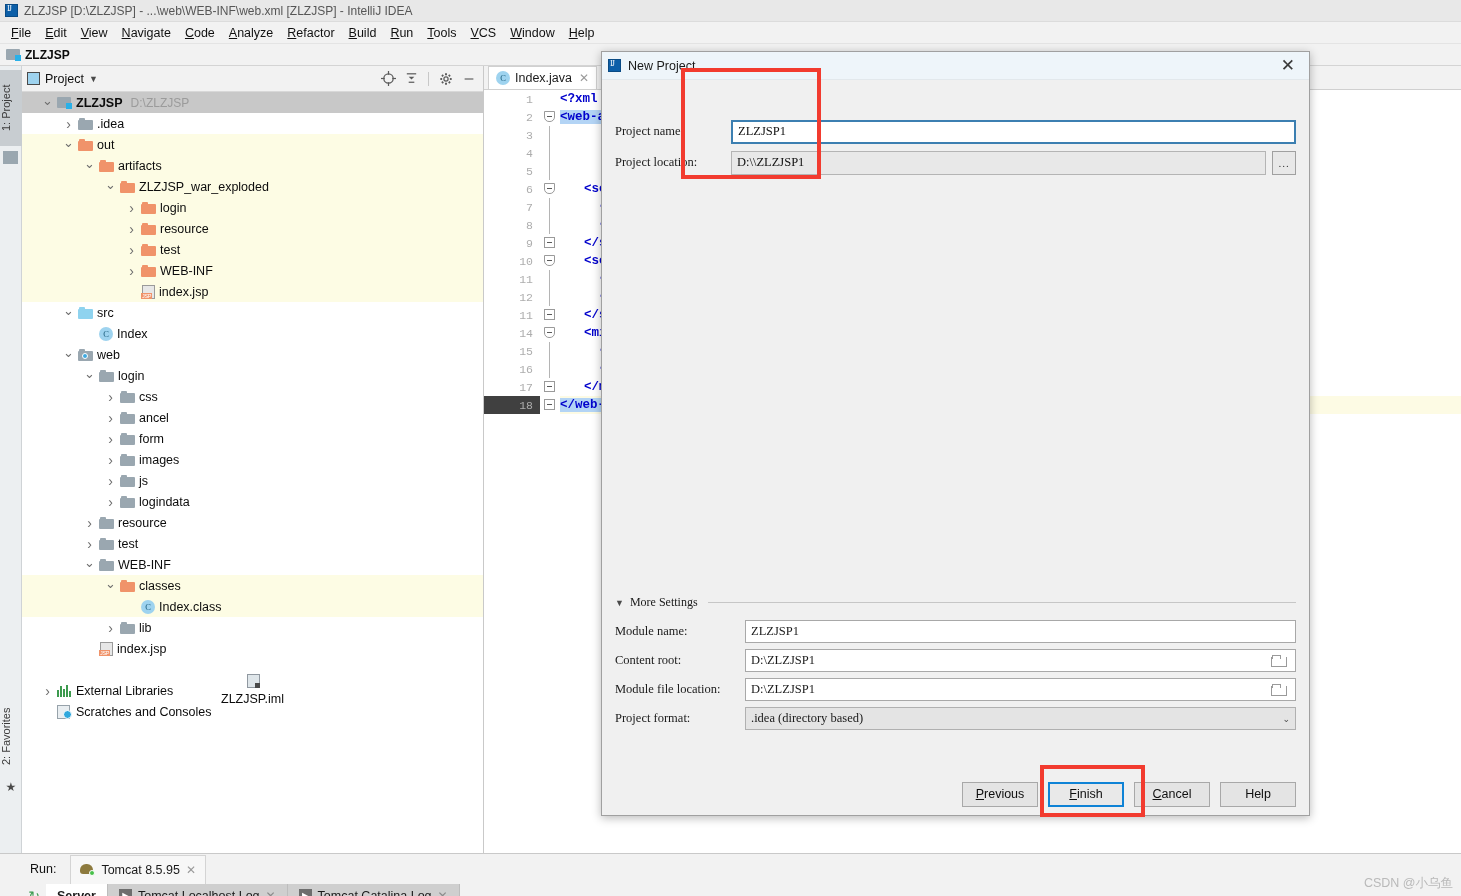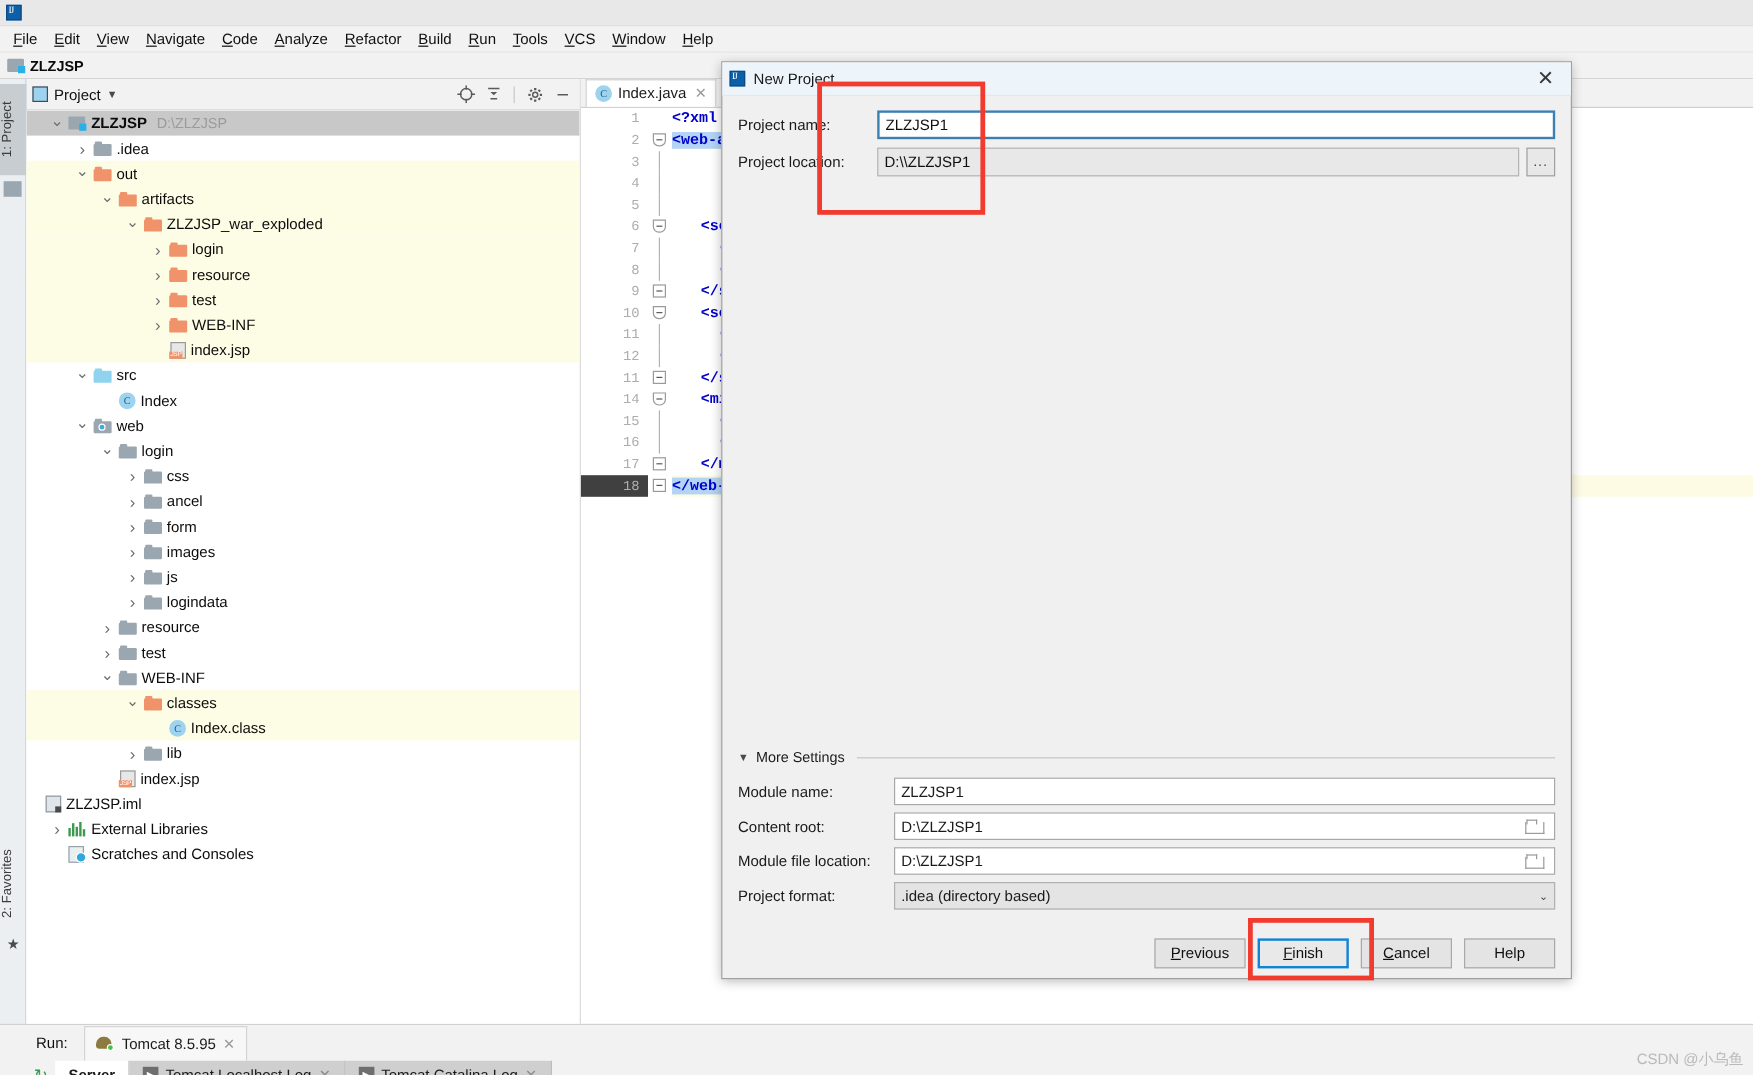--- a/index.html
+++ b/index.html
@@ -264,30 +264,30 @@
   #watermark{
     position:absolute;right:8px;bottom:4px;font-size:12.5px;color:#b9b9b9;
     font-family:"Liberation Sans",sans-serif;
   }
 
   
   #dialog{
     position:absolute; left:601px; top:51px; width:709px; height:765px;
     background:#f0f0f0; border:1px solid #a0a0a0;
     box-shadow:0 2px 9px rgba(0,0,0,.28);
-    display:flex; flex-direction:column;
+    display:flex; flex-direction:column;gap:28px;
   }
   #dlgtitle{
     height:28px; background:#eef5fa;
     display:flex;align-items:center;gap:7px;padding:0 6px;
     border-bottom:1px solid #e2e8ec;
   }
   #dlgtitle .dt{ font-size:12.5px;color:#1a1a1a; flex:1; }
   #dlgtitle .close{ font-size:17px;color:#3a3a3a;padding:0 8px;line-height:1; }
-  #dlgbody{ flex:1; position:relative; padding:10px 13px 0 13px; }
+  #dlgbody{ flex:1; position:relative; padding:10px 13px 0 13px;font-family:Liberation Serif, serif; }
 
   .frow{ display:flex; align-items:center; height:27px; margin-bottom:4px; }
   .flabel{ font-size:12.5px; color:#1a1a1a; flex:0 0 auto; }
   .finput{
     height:24px; background:#fff; border:1px solid #a8a8a8;
     font-size:12.5px; color:#101010; display:flex; align-items:center;
     padding:0 5px; flex:1; min-width:0;
   }
   .finput.focus{ border:2px solid #3c7fb1; }
   .finput.gray{ background:#e8e8e8; border:1px solid #b4b4b4; }
@@ -338,20 +338,21 @@
   .dbtn.focus{ border:2px solid #0f83d6; background:#e9e9e9; }
 
   
   .redbox{ position:absolute; border:4px solid #f23b2f; pointer-events:none; z-index:60; }
 </style>
 </head>
 <body>
 
 <div id="titlebar">
   <span class="ij-logo"></span>
+  <span class="ttl">ZLZJSP [D:\ZLZJSP] - ...\web\WEB-INF\web.xml [ZLZJSP] - IntelliJ IDEA</span>
 </div>
 
 <div id="menubar">
     <div class="mi"><u>F</u>ile</div>
     <div class="mi"><u>E</u>dit</div>
     <div class="mi"><u>V</u>iew</div>
     <div class="mi"><u>N</u>avigate</div>
     <div class="mi"><u>C</u>ode</div>
     <div class="mi"><u>A</u>nalyze</div>
     <div class="mi"><u>R</u>efactor</div>
@@ -557,21 +558,21 @@
         <div class="trow" style="padding-left: 83px;">
           <span class="arrow" style="font-size: 14px;">›</span>
           <span class="fld"></span>
           <span>lib</span>
         </div>
         <div class="trow" style="padding-left: 62px;">
           <span class="arrow blank"></span>
           <span class="jspicon"></span>
           <span>index.jsp</span>
         </div>
-        <div class="trow" style="">
+        <div class="trow" style=" flex-direction: column;">
           <span class="arrow blank"></span>
           <span class="imlicon"></span>
           <span>ZLZJSP.iml</span>
         </div>
         <div class="trow" style="padding-left: 20px;">
           <span class="arrow" style="font-size: 14px;">›</span>
           <span class="libicon">
             <i style="height:7px"></i>
             <i style="height:11px"></i>
             <i style="height:8px"></i>

